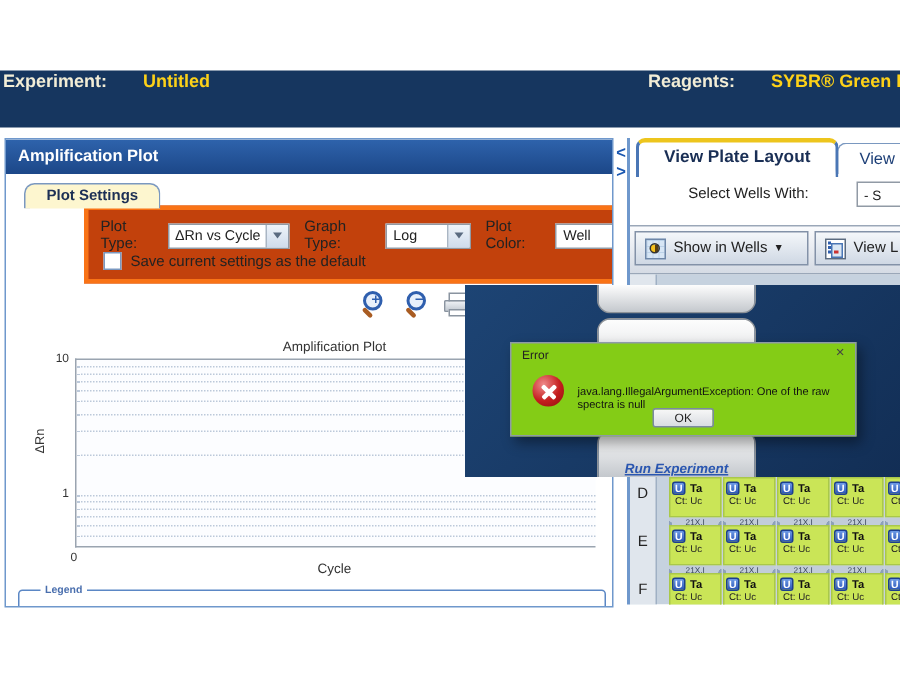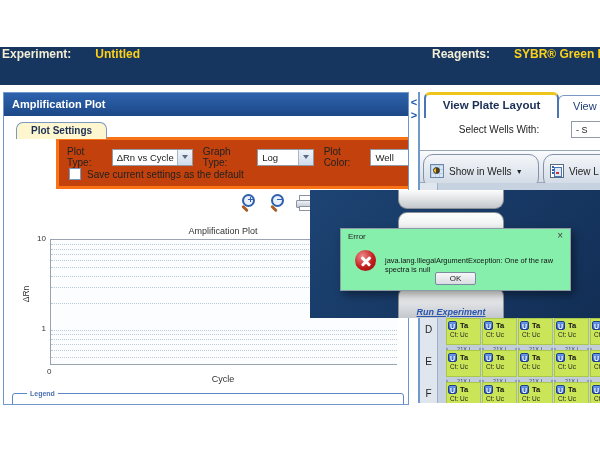--- a/index.html
+++ b/index.html
@@ -67,22 +67,22 @@
               border:2px solid #4a76b5;border-bottom:none;border-top:3px solid #edc51d;border-radius:6px 6px 0 0;
               font-size:11.5px;font-weight:bold;color:#1a2f55;text-align:center;line-height:21px;z-index:2;}
   .tab-next{position:absolute;left:138px;top:3px;width:60px;height:20px;background:#fff;
             border:1px solid #7a98c0;border-bottom:none;border-radius:6px 6px 0 0;
             font-size:11px;color:#1d3f77;line-height:20px;padding-left:14px;}
   .selwells-label{position:absolute;left:10px;top:32px;width:138px;text-align:center;font-size:10px;color:#222;}
   .selwells-dd{position:absolute;left:151px;top:29px;width:40px;height:17px;background:#fff;border:1px solid #919aa5;
                font-size:9px;color:#222;line-height:16px;padding-left:4px;box-sizing:border-box;}
   .rp-toolbar{position:absolute;left:0;top:58px;width:180px;height:31px;
               background:linear-gradient(#fafbfd,#d5dbe4);border-top:1px solid #9aa7b8;border-bottom:1px solid #9aa7b8;}
-  .tb-btn{position:absolute;top:3px;height:23px;display:flex;align-items:center;padding:16px 6px;
-          background:linear-gradient(#f4f7fa,#cfd8e4);border:1px solid #8392a8;border-radius:10px;
+  .tb-btn{position:absolute;top:3px;height:23px;display:flex;align-items:center;padding:5px 6px;
+          background:linear-gradient(#f4f7fa,#cfd8e4);border:1px solid #8392a8;border-radius:0;
           font-size:10px;color:#222;white-space:nowrap;box-sizing:border-box;}
   .wellcolor-icon{width:12px;height:12px;background:#d7e6f5;border:1px solid #6e87a8;margin-right:5px;position:relative;
         background-image:linear-gradient(#bcd2e8 1px,transparent 1px),linear-gradient(90deg,#bcd2e8 1px,transparent 1px);
         background-size:4px 4px;}
   .wellcolor-icon i{position:absolute;left:2px;top:2px;width:7px;height:7px;border-radius:50%;
         background:linear-gradient(90deg,#f5c11e 50%,#5a4010 50%);border:1px solid #333;box-sizing:border-box;}
   .viewlegend-icon{width:12px;height:12px;background:#fff;border:1px solid #5a6b80;margin-right:5px;position:relative;}
   .viewlegend-icon i{position:absolute;left:1px;top:1px;width:2px;height:2px;background:#2f5fae;
         box-shadow:0 3px 0 #2f5fae,0 6px 0 #2f5fae;}
   .viewlegend-icon b{position:absolute;right:1px;top:2px;width:6px;height:8px;background:#dce8f4;border:1px solid #4a76b5;}
@@ -109,21 +109,21 @@
   .navy{position:absolute;left:310px;top:190px;width:290px;height:128px;
         background:linear-gradient(135deg,#1d4474,#122e55);}
   .grey-btn{position:absolute;left:88px;width:106px;background:linear-gradient(#fdfdfd,#c4c8cd);
             border:1px solid #8d9298;box-sizing:border-box;}
   .gb1{top:0;height:19px;border-radius:0 0 9px 9px;border-top:none;}
   .gb2{top:22px;height:62px;border-radius:9px;}
   .gb3{top:97px;height:31px;border-radius:9px 9px 0 0;border-bottom:none;font-style:italic;}
   .run-link{position:absolute;left:0;right:0;bottom:1px;text-align:center;font-size:9px;font-weight:bold;
             color:#2a56b0;text-decoration:underline;white-space:nowrap;}
   
-  .dialog{position:absolute;left:340px;top:228px;width:229px;height:61px;background:#86efac;
+  .dialog{position:absolute;left:340px;top:228px;width:229px;height:61px;background:#84cc16;
           border:1px solid #8e9aa6;box-shadow:3px 4px 8px rgba(0,0,0,.4);z-index:5;}
   .dlg-title{position:absolute;left:7px;top:3px;font-size:8px;color:#222;}
   .dlg-close{position:absolute;right:7px;top:1px;font-size:10px;color:#444;cursor:pointer;}
   .err-icon{position:absolute;left:14px;top:21px;width:21px;height:21px;border-radius:50%;
             background:radial-gradient(circle at 35% 30%,#ef8a8a,#c41e1e 55%,#8d0e0e);}
   .err-icon i,.err-icon b{position:absolute;left:4.5px;top:9.5px;width:12px;height:2.5px;background:#fff;border-radius:1px;}
   .err-icon i{transform:rotate(45deg);} .err-icon b{transform:rotate(-45deg);}
   .dlg-msg{position:absolute;left:44px;top:27px;width:180px;font-size:7.4px;color:#111;}
   .ok-btn{position:absolute;left:94px;top:43px;width:41px;height:13px;background:linear-gradient(#f7f7f7,#d9dde2);
           border:1px solid #7a8aa0;border-radius:2px;font-size:8px;color:#222;text-align:center;line-height:12px;

